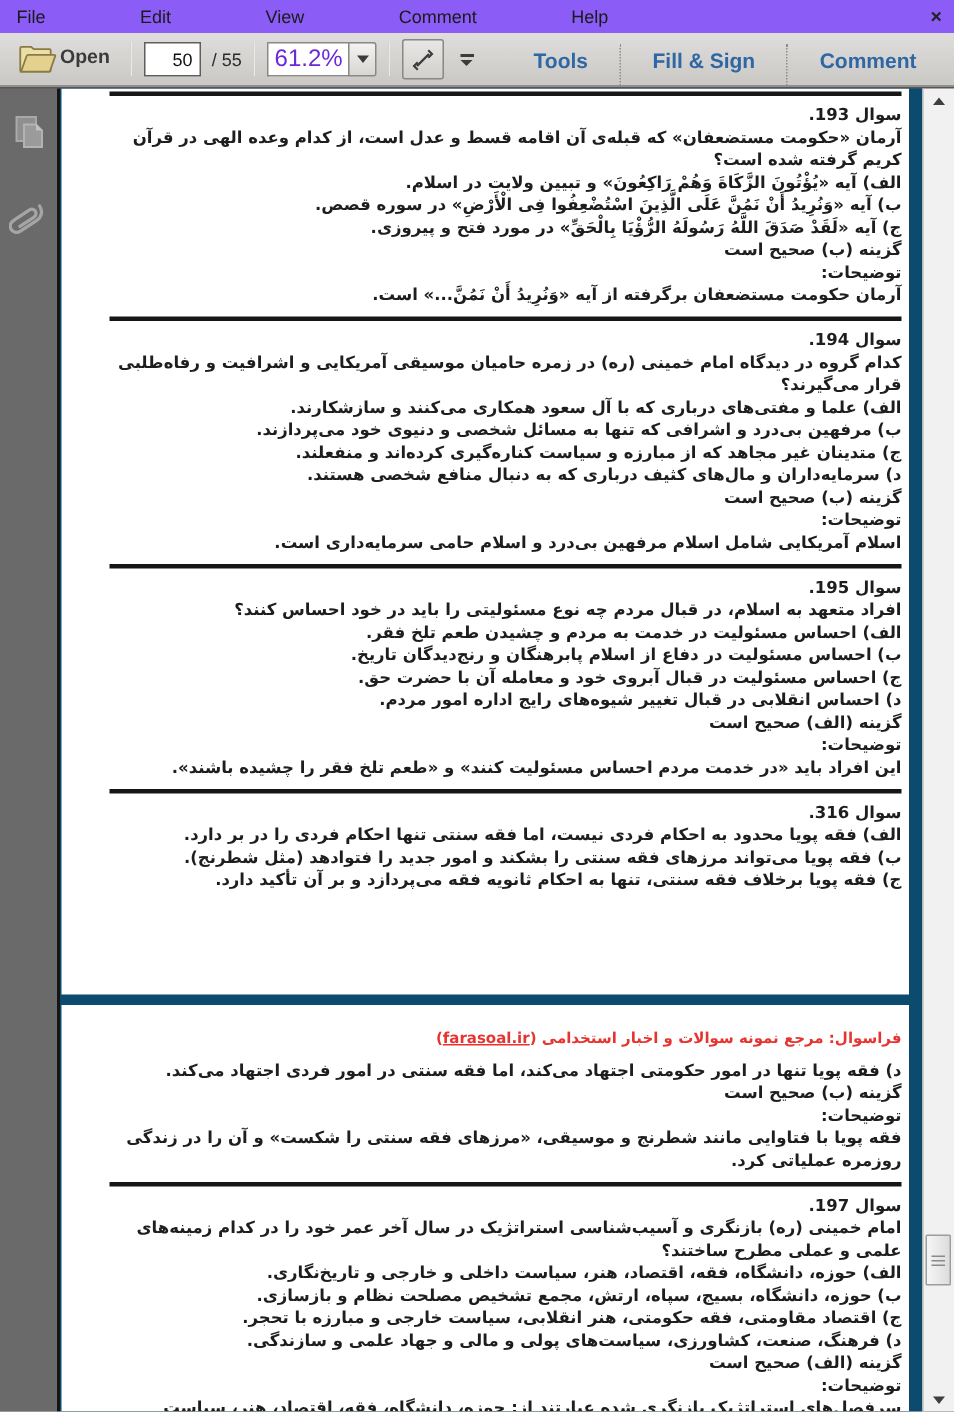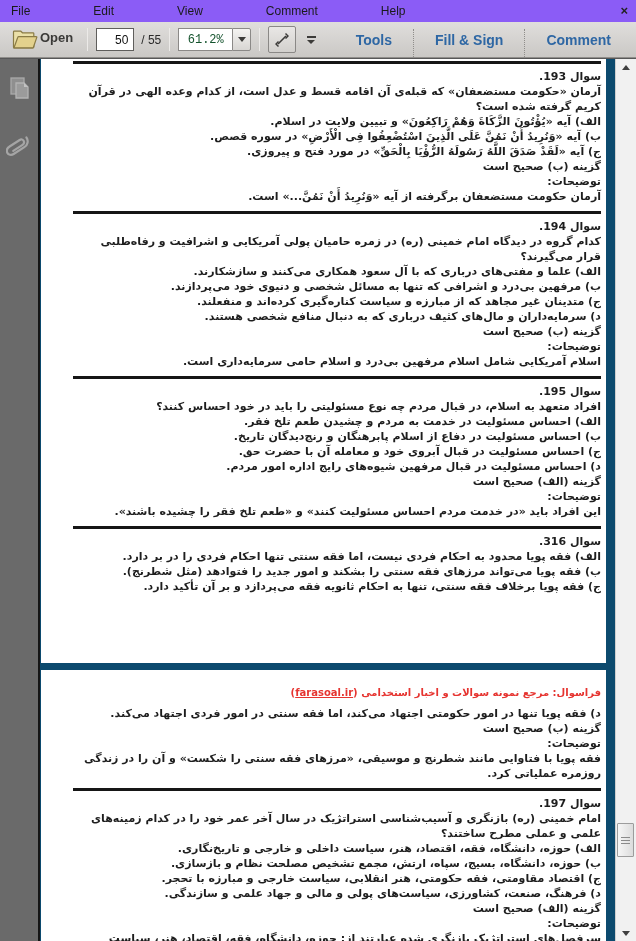--- a/index.html
+++ b/index.html
@@ -13,21 +13,21 @@
 
   
   .toolbar { height:36px; background:linear-gradient(#e0dedc,#cac8c5); border-bottom:1px solid #8f8d8a; display:flex; align-items:center; padding:0 6px; }
   .tb-sep { width:1px; height:23px; background:#a19f9c; border-right:1px solid #eceae8; margin:0 8px; }
   .tb-sep.dotted { border-right:none; background:none; border-left:1px dotted #8f8d8a; height:28px; margin:0 2px; }
   .open-btn { display:flex; align-items:flex-start; gap:2px; padding:2px 6px; border-radius:2px; }
   .open-label { font-size:13px; font-weight:bold; color:#3b3a38; }
   .page-box { width:38px; height:23px; background:#fff; border:1px solid #5f5e5c; font-size:12px; text-align:center; color:#111; font-family:"Liberation Sans",sans-serif;padding-left:13px; }
   .page-total { font-size:12px; color:#2a2a2a; margin-left:7px; }
   .zoom-combo { display:flex; height:23px; }
-  .zoom-value { width:54px; background:#fff; border:1px solid #8b8987; border-right:none; font-size:12px; color:#14532d; display:flex; align-items:center; justify-content:center;font-family:Liberation Mono, monospace; }
+  .zoom-value { width:54px; background:#fff; border:1px solid #8b8987; border-right:none; font-size:16px; color:#6d28d9; display:flex; align-items:center; justify-content:center; }
   .zoom-drop { width:19px; background:linear-gradient(#f4f3f1,#d8d6d3); border:1px solid #8b8987; border-radius:0 2px 2px 0; display:flex; align-items:center; justify-content:center; }
   .caret-down { width:0; height:0; border-left:4px solid transparent; border-right:4px solid transparent; border-top:5px solid #3c3b39; }
   .fit-btn { width:28px; height:27px; border:1px solid #8a8886; border-radius:2px; background:linear-gradient(#e9e7e5,#d2d0cd); display:flex; align-items:center; justify-content:center; }
   .more-btn { width:20px; height:27px; display:flex; flex-direction:column; align-items:center; justify-content:center; gap:2px; margin-left:5px; }
   .more-bar { width:9px; height:2px; background:#3c3b39; }
   .tb-right { margin-left:auto; display:flex; align-items:flex-end; }
   .tb-link { font-size:14px; font-weight:bold; color:#2e67a4; padding:0 19px; line-height:34px; }
 
   
   .main { position:absolute; top:59px; left:0; right:0; bottom:0; display:flex; }
@@ -150,35 +150,35 @@
         <div class="line">سوال 193.</div>
         <div class="line">آرمان «حکومت مستضعفان» که قبله‌ی آن اقامه قسط و عدل است، از کدام وعده الهی در قرآن کریم گرفته شده است؟</div>
         <div class="line">الف) آیه «یُؤْتُونَ الزَّکَاةَ وَهُمْ رَاکِعُونَ» و تبیین ولایت در اسلام.</div>
         <div class="line">ب) آیه «وَنُرِیدُ أَنْ نَمُنَّ عَلَی الَّذِینَ اسْتُضْعِفُوا فِی الْأَرْضِ» در سوره قصص.</div>
         <div class="line">ج) آیه «لَقَدْ صَدَقَ اللَّهُ رَسُولَهُ الرُّؤْیَا بِالْحَقِّ» در مورد فتح و پیروزی.</div>
         <div class="line">گزینه (ب) صحیح است</div>
         <div class="line">توضیحات:</div>
         <div class="line">آرمان حکومت مستضعفان برگرفته از آیه «وَنُرِیدُ أَنْ نَمُنَّ...» است.</div>
         <div class="sep"></div>
         <div class="line">سوال 194.</div>
-        <div class="line">کدام گروه در دیدگاه امام خمینی (ره) در زمره حامیان پولی آمریکایی و اشرافیت و رفاه‌طلبی قرار می‌گیرند؟</div>
+        <div class="line">کدام گروه در دیدگاه امام خمینی (ره) در زمره حامیان موسیقی آمریکایی و اشرافیت و رفاه‌طلبی قرار می‌گیرند؟</div>
         <div class="line">الف) علما و مفتی‌های درباری که با آل سعود همکاری می‌کنند و سازشکارند.</div>
         <div class="line">ب) مرفهین بی‌درد و اشرافی که تنها به مسائل شخصی و دنیوی خود می‌پردازند.</div>
         <div class="line">ج) متدینان غیر مجاهد که از مبارزه و سیاست کناره‌گیری کرده‌اند و منفعلند.</div>
         <div class="line">د) سرمایه‌داران و مال‌های کثیف درباری که به دنبال منافع شخصی هستند.</div>
         <div class="line">گزینه (ب) صحیح است</div>
         <div class="line">توضیحات:</div>
         <div class="line">اسلام آمریکایی شامل اسلام مرفهین بی‌درد و اسلام حامی سرمایه‌داری است.</div>
         <div class="sep"></div>
         <div class="line">سوال 195.</div>
         <div class="line">افراد متعهد به اسلام، در قبال مردم چه نوع مسئولیتی را باید در خود احساس کنند؟</div>
         <div class="line">الف) احساس مسئولیت در خدمت به مردم و چشیدن طعم تلخ فقر.</div>
         <div class="line">ب) احساس مسئولیت در دفاع از اسلام پابرهنگان و رنج‌دیدگان تاریخ.</div>
         <div class="line">ج) احساس مسئولیت در قبال آبروی خود و معامله آن با حضرت حق.</div>
-        <div class="line">د) احساس مسئولیت در قبال مرفهین شیوه‌های رایج اداره امور مردم.</div>
+        <div class="line">د) احساس انقلابی در قبال تغییر شیوه‌های رایج اداره امور مردم.</div>
         <div class="line">گزینه (الف) صحیح است</div>
         <div class="line">توضیحات:</div>
         <div class="line">این افراد باید «در خدمت مردم احساس مسئولیت کنند» و «طعم تلخ فقر را چشیده باشند».</div>
         <div class="sep"></div>
         <div class="line">سوال 316.</div>
         <div class="line">الف) فقه پویا محدود به احکام فردی نیست، اما فقه سنتی تنها احکام فردی را در بر دارد.</div>
         <div class="line">ب) فقه پویا می‌تواند مرزهای فقه سنتی را بشکند و امور جدید را فتوادهد (مثل شطرنج).</div>
         <div class="line">ج) فقه پویا برخلاف فقه سنتی، تنها به احکام ثانویه فقه می‌پردازد و بر آن تأکید دارد.</div>
       </div>
     <div class="pgap"></div>

